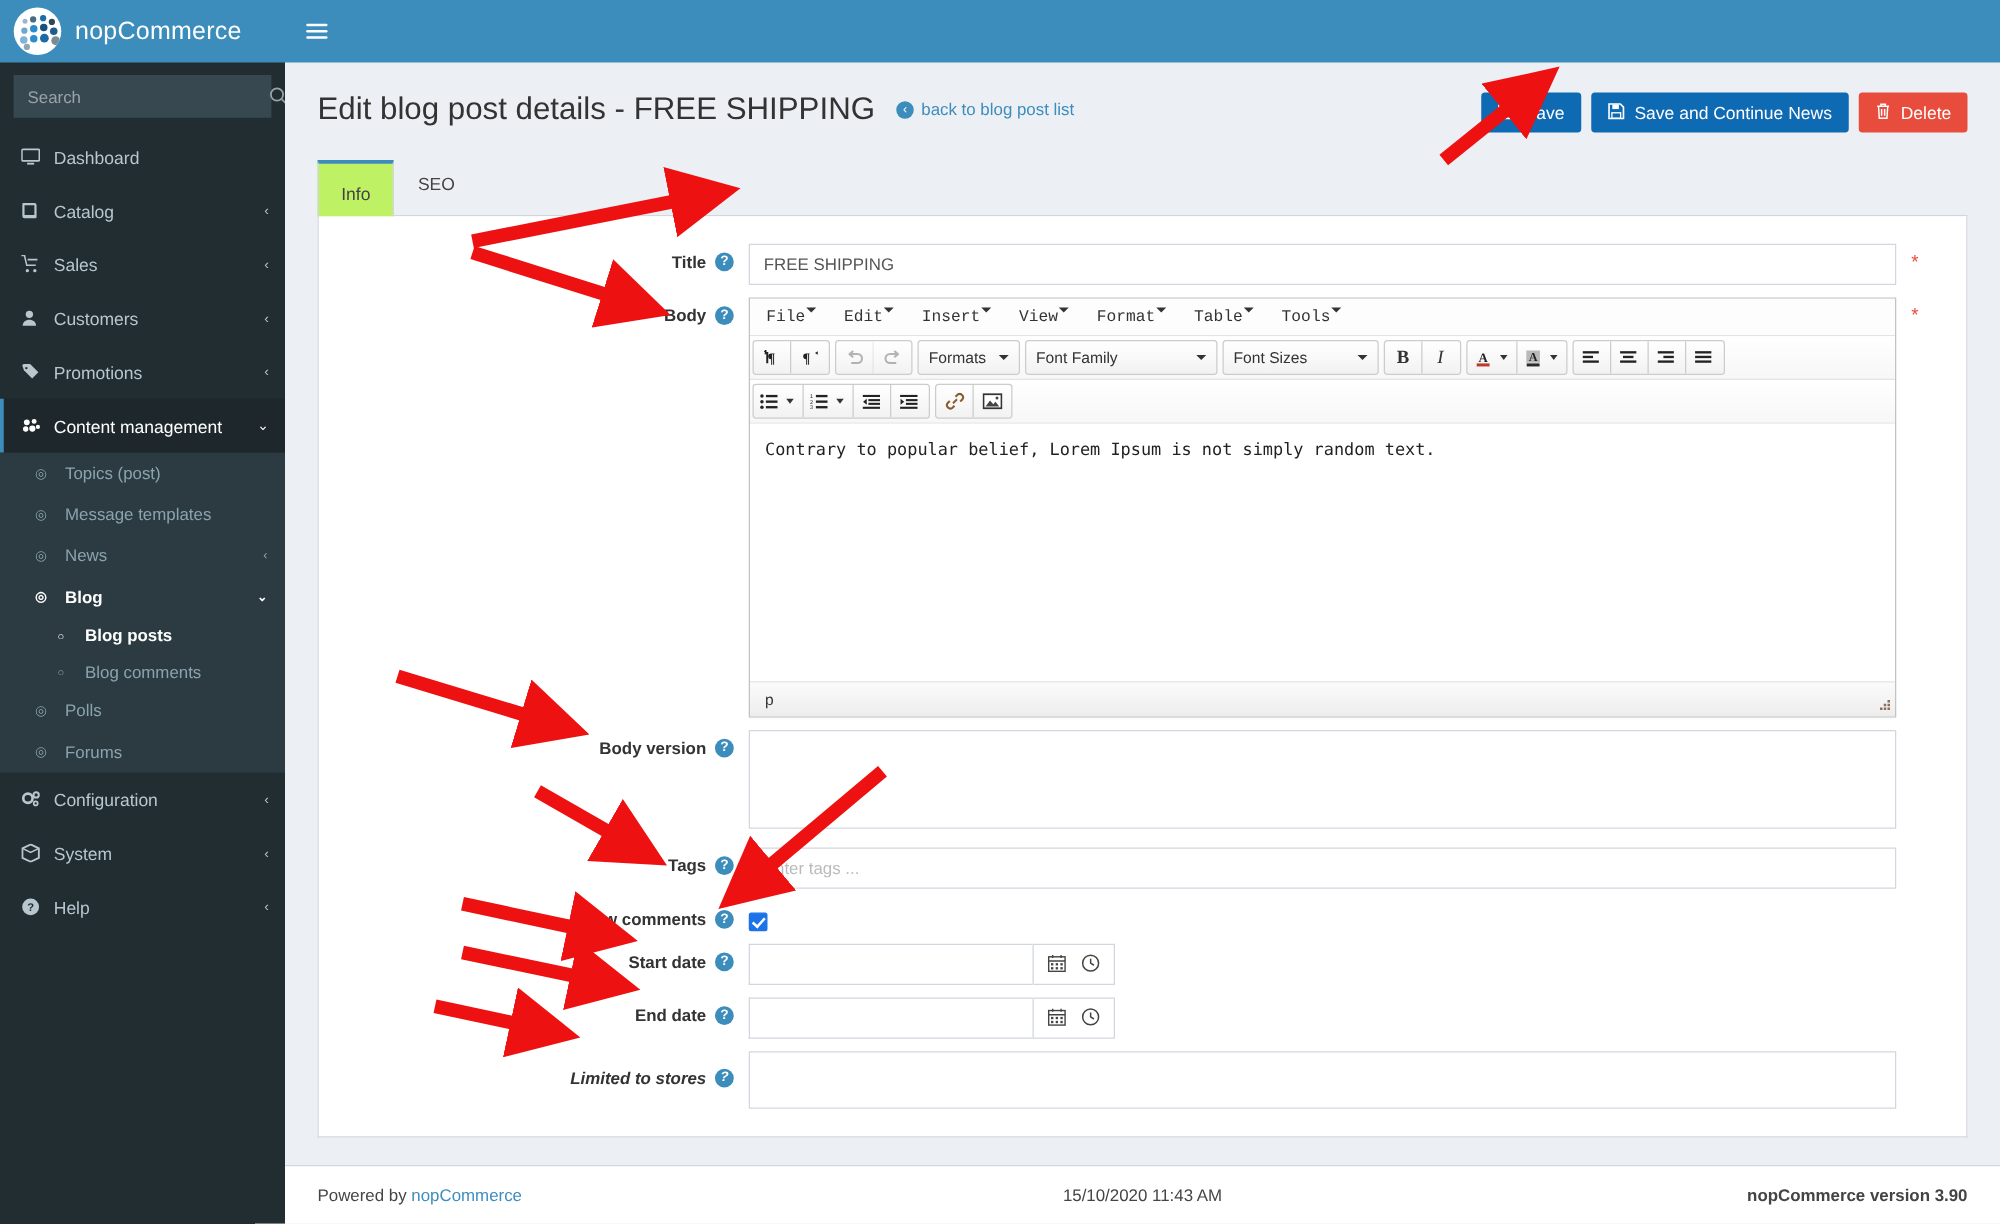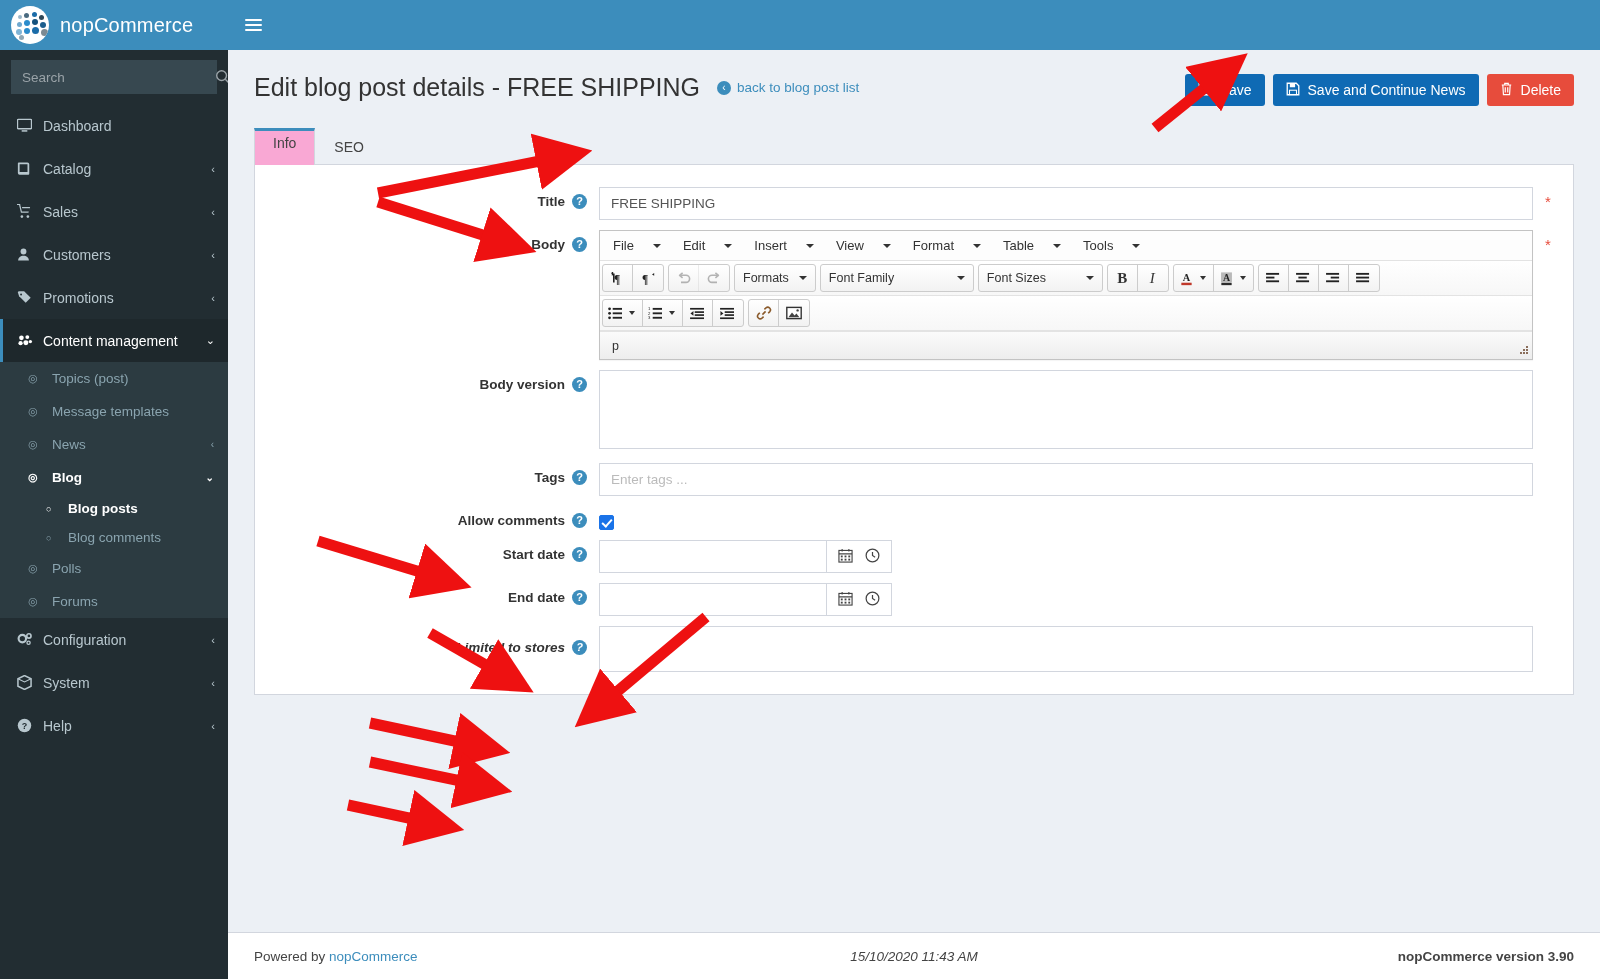--- a/index.html
+++ b/index.html
@@ -135,27 +135,27 @@
   .btn-danger { background:#e74c3c; }
 
   .tabs-wrap { padding:22px 26px 0 26px; }
   .tabs { display:flex; border-bottom:1px solid #d2d6de; }
   .tab {
     padding:10px 18px 10px 18px; font-size:14px; color:#444;
     background:transparent; cursor:pointer; border:1px solid transparent;
     border-bottom:0; margin-bottom:-1px; position:relative;
   }
   .tab.active {
-    background:#f9a8d4; border-color:#d2d6de; border-top:3px solid #3c8dbc;
-    padding-top:4px; color:#444;
+    background:#bef264; border-color:#d2d6de; border-top:3px solid #3c8dbc;
+    padding-top:16px; color:#444;
   }
 
   .panel {
     background:#fff; border:1px solid #d2d6de; border-top:0;
-    margin:0 26px; padding:22px 14px 22px 14px; flex:none;
+    margin:0 26px; padding:22px 30px 22px 14px; flex:none;
   }
 
   .form-row { display:flex; align-items:flex-start; margin-bottom:10px; }
   .form-label {
     width:330px; min-width:330px; text-align:right;
     padding-right:12px; padding-top:7px;
     font-size:13.5px; font-weight:bold; color:#333;
     display:flex; align-items:center; justify-content:flex-end; gap:7px;
   }
   .hint {
@@ -178,22 +178,22 @@
   
   .mce {
     border:1px solid #c3c3c3; background:#fff;
     box-shadow:0 1px 1px rgba(0,0,0,.04);
   }
   .mce-menubar {
     display:flex; align-items:center; gap:0; padding:2px 2px;
     border-bottom:1px solid #e3e3e3; background:#fdfdfd;
   }
   .mce-menubtn {
-    display:flex; align-items:center; gap:19px;
-    padding:5px 11px; font-size:13px; color:#333; cursor:pointer;
+    display:flex; align-items:flex-start; gap:1px;
+    padding:5px 11px; font-size:13px; color:#333; cursor:pointer;font-family:Liberation Mono, monospace;
   }
   .mce-caret {
     width:0; height:0; border-left:4px solid transparent;
     border-right:4px solid transparent; border-top:4px solid #333;
   }
   .mce-toolbar {
     display:flex; align-items:center; flex-wrap:wrap; gap:4px;
     padding:3px 2px; border-bottom:1px solid #e3e3e3;
     background:linear-gradient(#fff,#f7f7f7);
   }
@@ -271,21 +271,21 @@
 
   
   .footer {
     margin-top:auto;
     height:47px; background:#fff; border-top:1px solid #d2d6de;
     display:flex; align-items:center; padding:0 26px; font-size:13.5px;
     color:#444;
   }
   .footer .left { flex:1; }
   .footer .left a { color:#3c8dbc; text-decoration:none; cursor:pointer; }
-  .footer .mid { flex:1; text-align:center;font-style:italic; }
+  .footer .mid { flex:1; text-align:center; }
   .footer .right { flex:1; text-align:right; font-weight:bold; }
 
   
   #arrows { position:absolute; left:0; top:0; width:1600px; height:979px;
             pointer-events:none; z-index:50; }
 </style>
 </head>
 <body>
 
 <div id="app">
@@ -763,20 +763,21 @@
                 <div class="tb-btn">
                   <svg width="16" height="14" viewBox="0 0 16 14">
                     <rect x="0.8" y="1.4" width="14.4" height="11.2" fill="#fff" stroke="#333" stroke-width="1.4"></rect>
                     <path d="M2.4 11.2 6 6.4l2.6 3 1.8-2 3 3.8z" fill="#444"></path>
                     <circle cx="11.6" cy="4.4" r="1.2" fill="#444"></circle>
                   </svg>
                 </div>
               </div>
             </div>
 
+            <div class="mce-body">Contrary to popular belief, Lorem Ipsum is not simply random text.</div>
 
             <div class="mce-status">
               <span>p</span>
               <span class="mce-resize">
                 <i style="right:0;top:0"></i>
                 <i style="right:0;top:3px"></i>
                   <i style="right:3px;top:3px"></i>
                 <i style="right:0;top:6px"></i>
                   <i style="right:3px;top:6px"></i>
                   <i style="right:6px;top:6px"></i>

